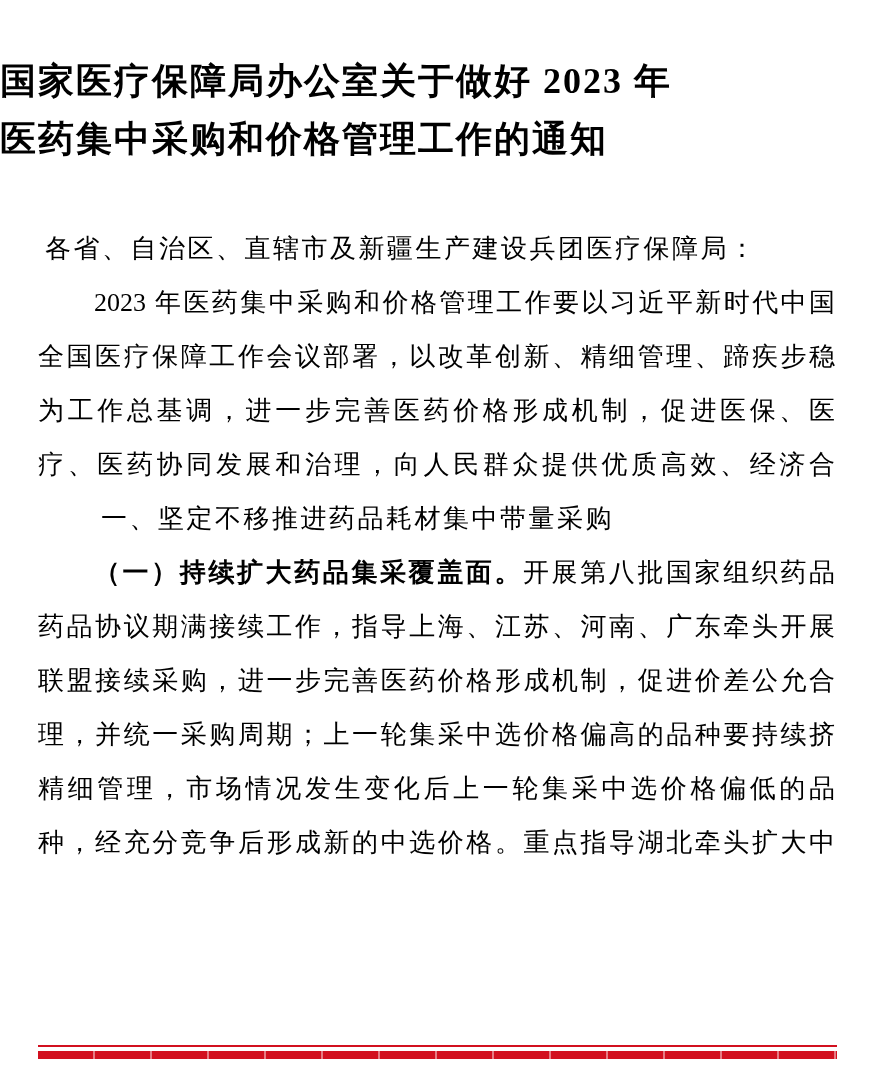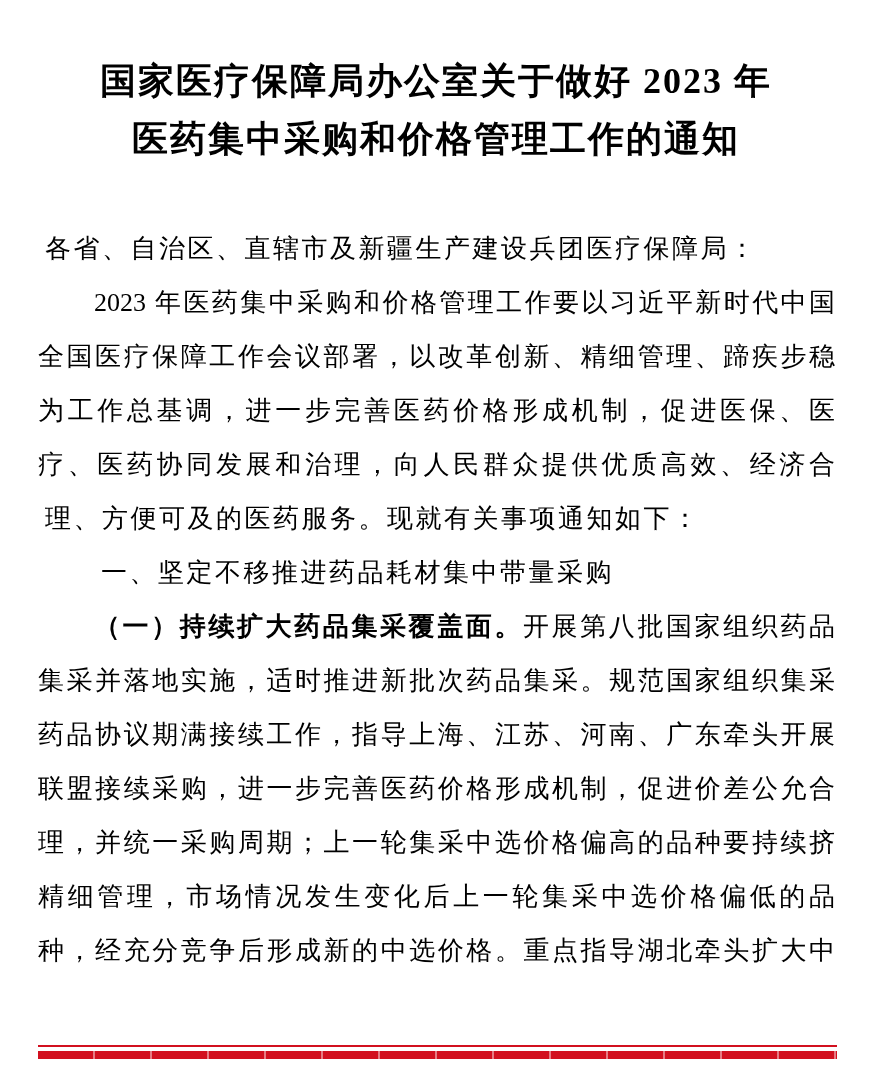--- a/index.html
+++ b/index.html
@@ -18,21 +18,21 @@
   .doc-page {
     position: absolute;
     inset: 0;
     background: #ffffff;
   }
   .doc-title {
     position: absolute;
     top: 52px;
     left: 0;
     width: 872px;
-    text-align: center;
+    text-align: left;
     font-weight: bold;
     font-size: 36px;
     line-height: 58px;
     letter-spacing: 2px;
   }
   .doc-title .t-line {
     display: block;
   }
   .body-text {
     position: absolute;
@@ -102,26 +102,24 @@
   </div>
 
   <div class="body-text">
 
     <div class="line loose">各省、自治区、直辖市及新疆生产建设兵团医疗保障局：</div>
 
     <div class="line just indent">2023 年医药集中采购和价格管理工作要以习近平新时代中国</div>
     <div class="line just">全国医疗保障工作会议部署，以改革创新、精细管理、蹄疾步稳</div>
     <div class="line just">为工作总基调，进一步完善医药价格形成机制，促进医保、医</div>
     <div class="line just">疗、医药协同发展和治理，向人民群众提供优质高效、经济合</div>
-    <div class="line loose">理、方便可及的医药服务。现就有关事项通知如下：</div>
 
     <div class="line loose bold indent">一、坚定不移推进药品耗材集中带量采购</div>
 
     <div class="line just indent"><span class="lead-bold">（一）持续扩大药品集采覆盖面。</span><span>开展第八批国家组织药品</span></div>
-    <div class="line just">集采并落地实施，适时推进新批次药品集采。规范国家组织集采</div>
     <div class="line just">药品协议期满接续工作，指导上海、江苏、河南、广东牵头开展</div>
     <div class="line just">联盟接续采购，进一步完善医药价格形成机制，促进价差公允合</div>
     <div class="line just">理，并统一采购周期；上一轮集采中选价格偏高的品种要持续挤</div>
     <div class="line just">精细管理，市场情况发生变化后上一轮集采中选价格偏低的品</div>
     <div class="line just">种，经充分竞争后形成新的中选价格。重点指导湖北牵头扩大中</div>
 
   </div>
 
   <div class="red-divider-thin" style="background: rgb(210, 16, 31);"></div>
   <div class="red-divider-thick" style="background: rgb(210, 16, 31);">

